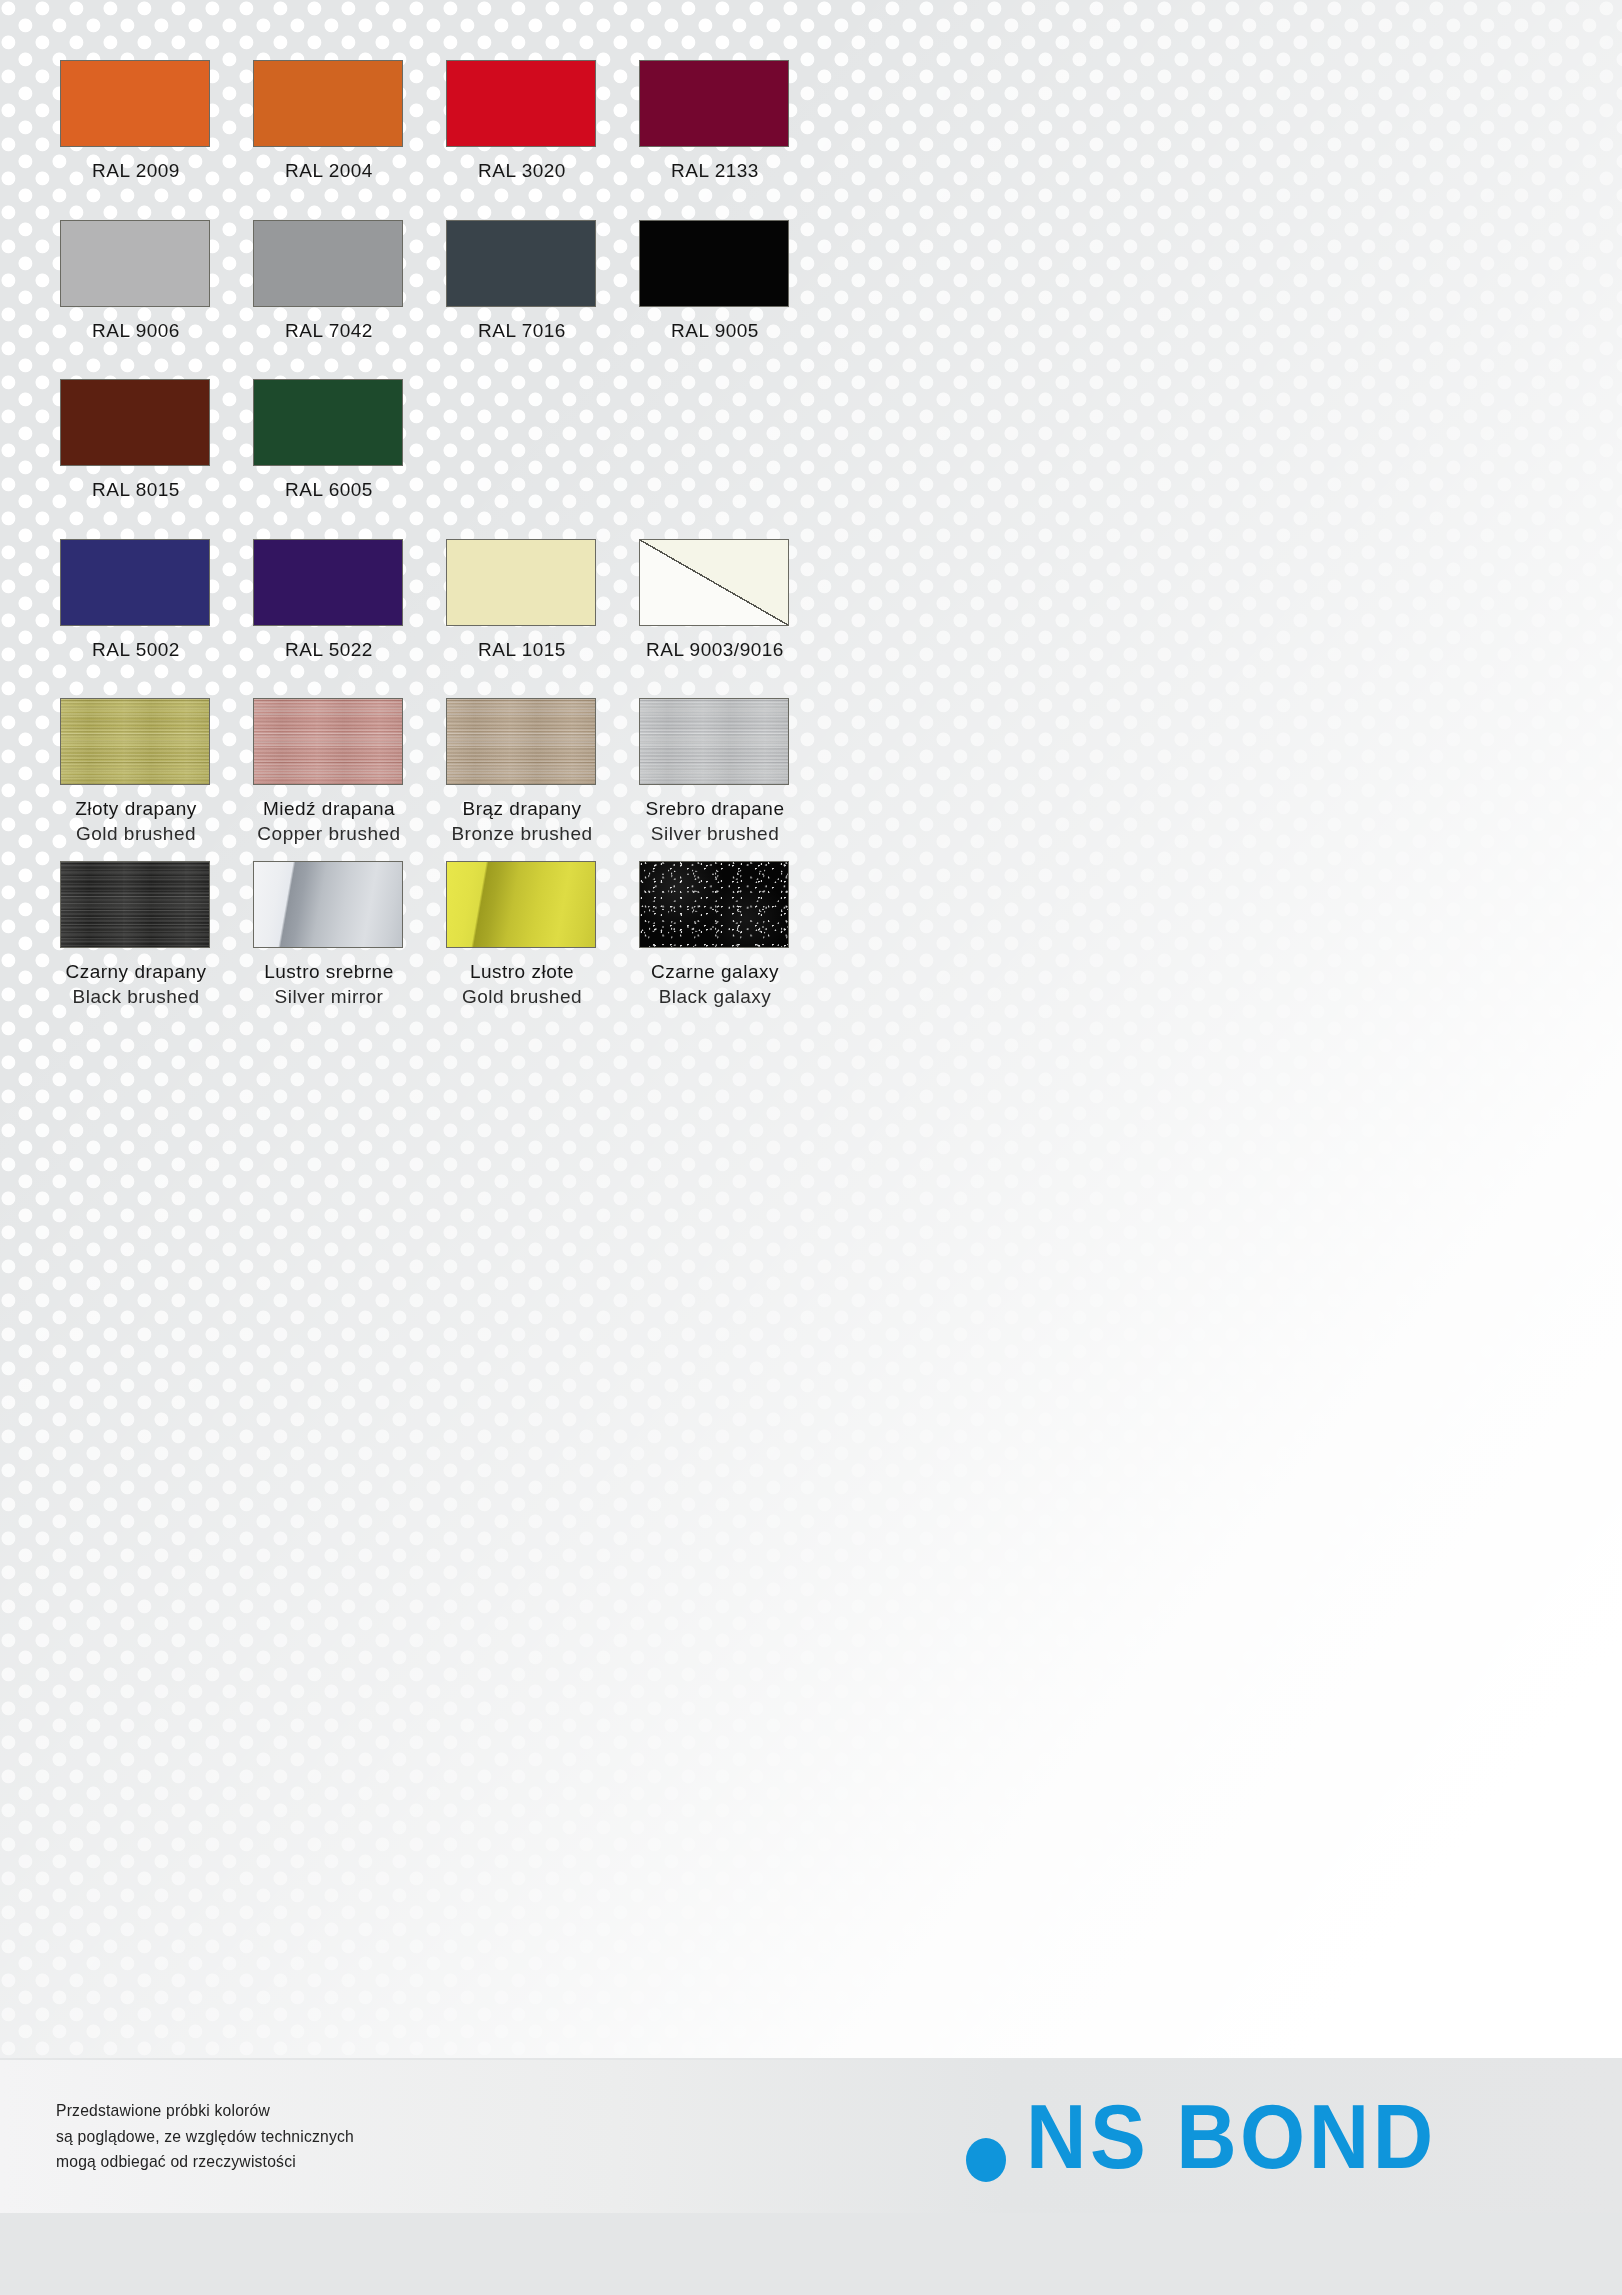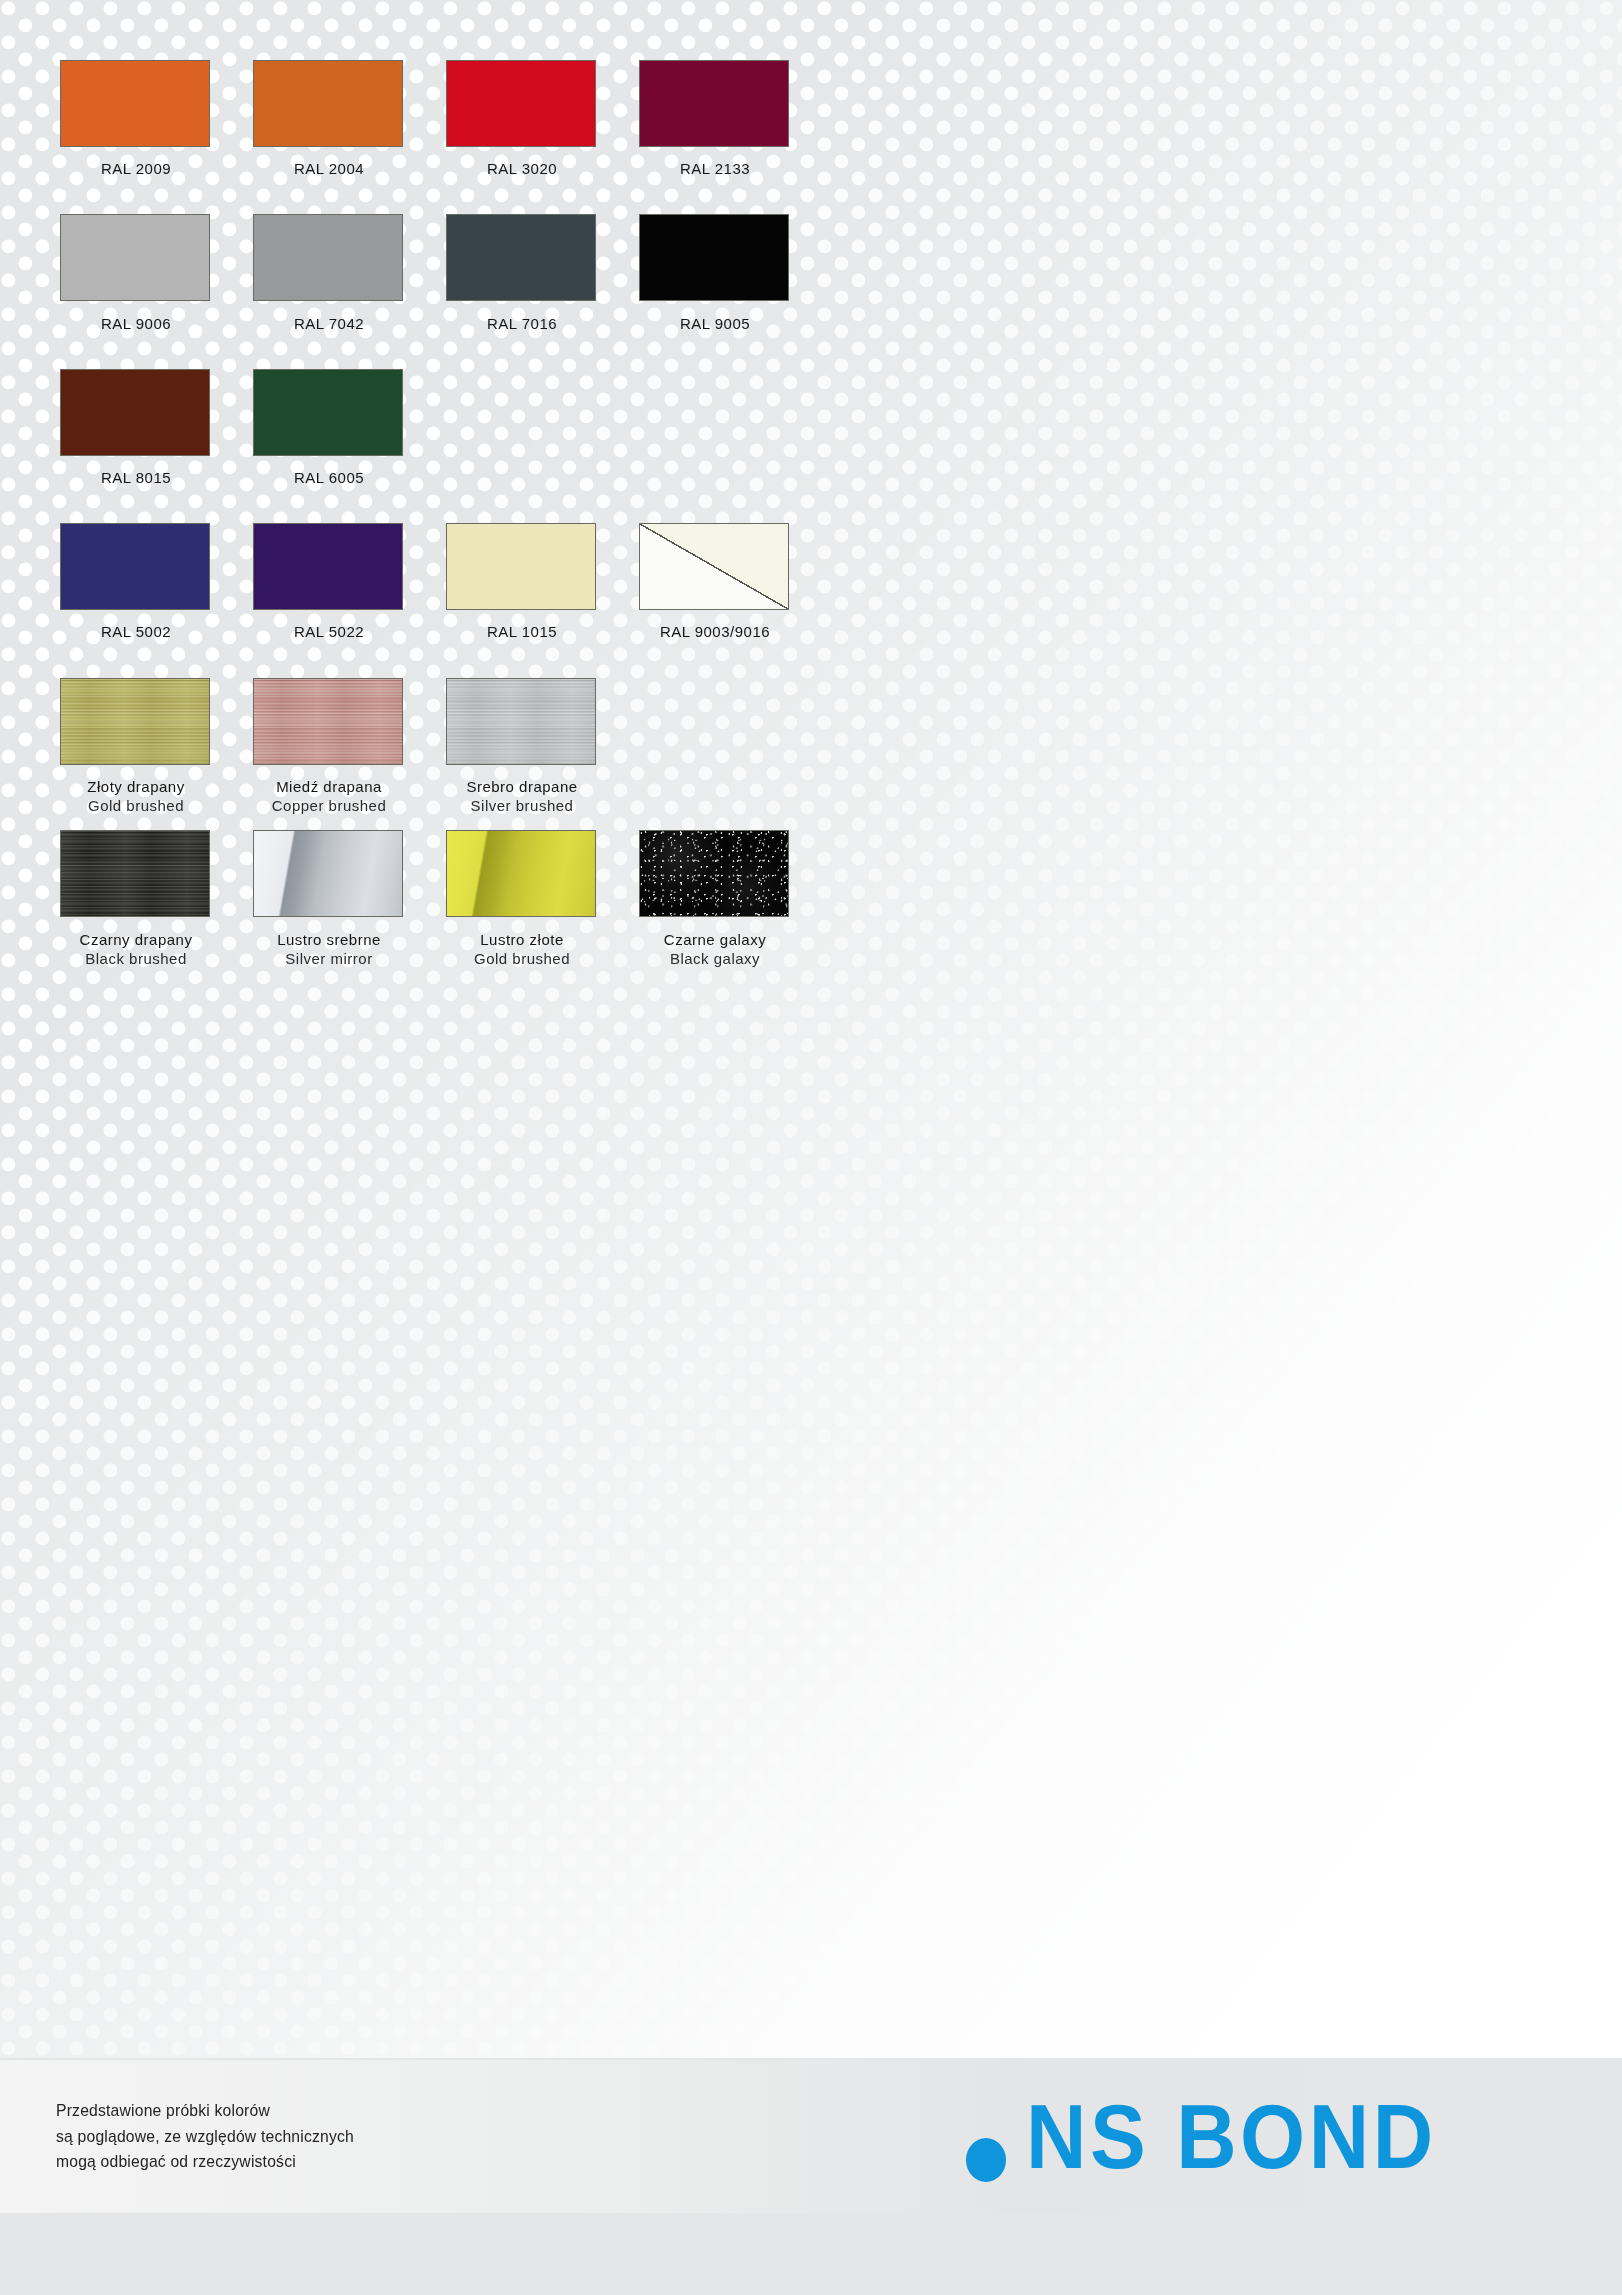--- a/index.html
+++ b/index.html
@@ -84,21 +84,21 @@
     border: 0.8px solid #6a6a62;
     box-sizing: border-box;
     position: relative;
     overflow: hidden;
   }
   .labels {
     margin-top: 12.2px;
     line-height: 1.28;
   }
   .lbl {
-    font-size: 15px;
+    font-size: 19px;
     color: #1c1c1c;
     letter-spacing: 0.5px;
     white-space: nowrap;
   }
   .lbl.pl { color: #151515; }
   .lbl.en { color: #2b2b2b; }
 
   .row-ral .cell { padding-bottom: 36px; }
   .row-tex .cell { padding-bottom: 15.3px; }
 
@@ -340,20 +340,27 @@
           </div>
         </div>
         <div class="cell">
           <div class="swatch brushed" style="background: rgb(201, 145, 138);"></div>
           <div class="labels">
             <div class="lbl pl">Miedź drapana</div>
             <div class="lbl en">Copper brushed</div>
           </div>
         </div>
         <div class="cell">
+          <div class="swatch brushed" style="background: rgb(184, 164, 139);"></div>
+          <div class="labels">
+            <div class="lbl pl">Brąz drapany</div>
+            <div class="lbl en">Bronze brushed</div>
+          </div>
+        </div>
+        <div class="cell">
           <div class="swatch brushed" style="background: rgb(195, 197, 199);"></div>
           <div class="labels">
             <div class="lbl pl">Srebro drapane</div>
             <div class="lbl en">Silver brushed</div>
           </div>
         </div>
       </div>
       <div class="row row-tex">
         <div class="cell">
           <div class="swatch brushed" style="background: rgb(36, 36, 35);"></div>

